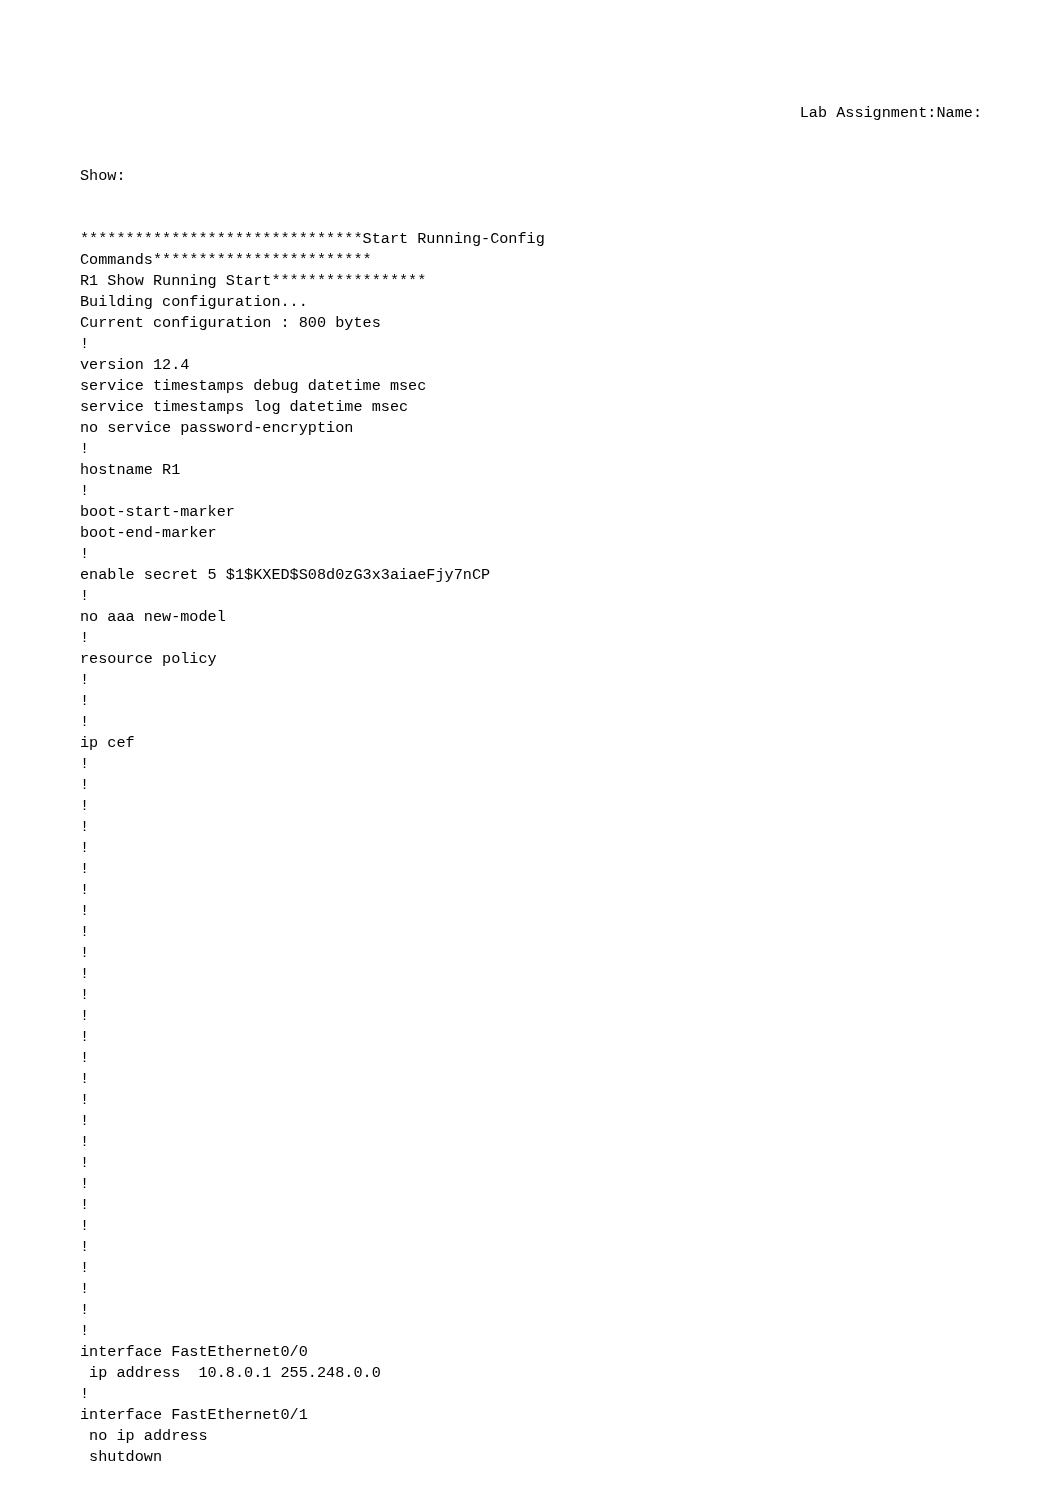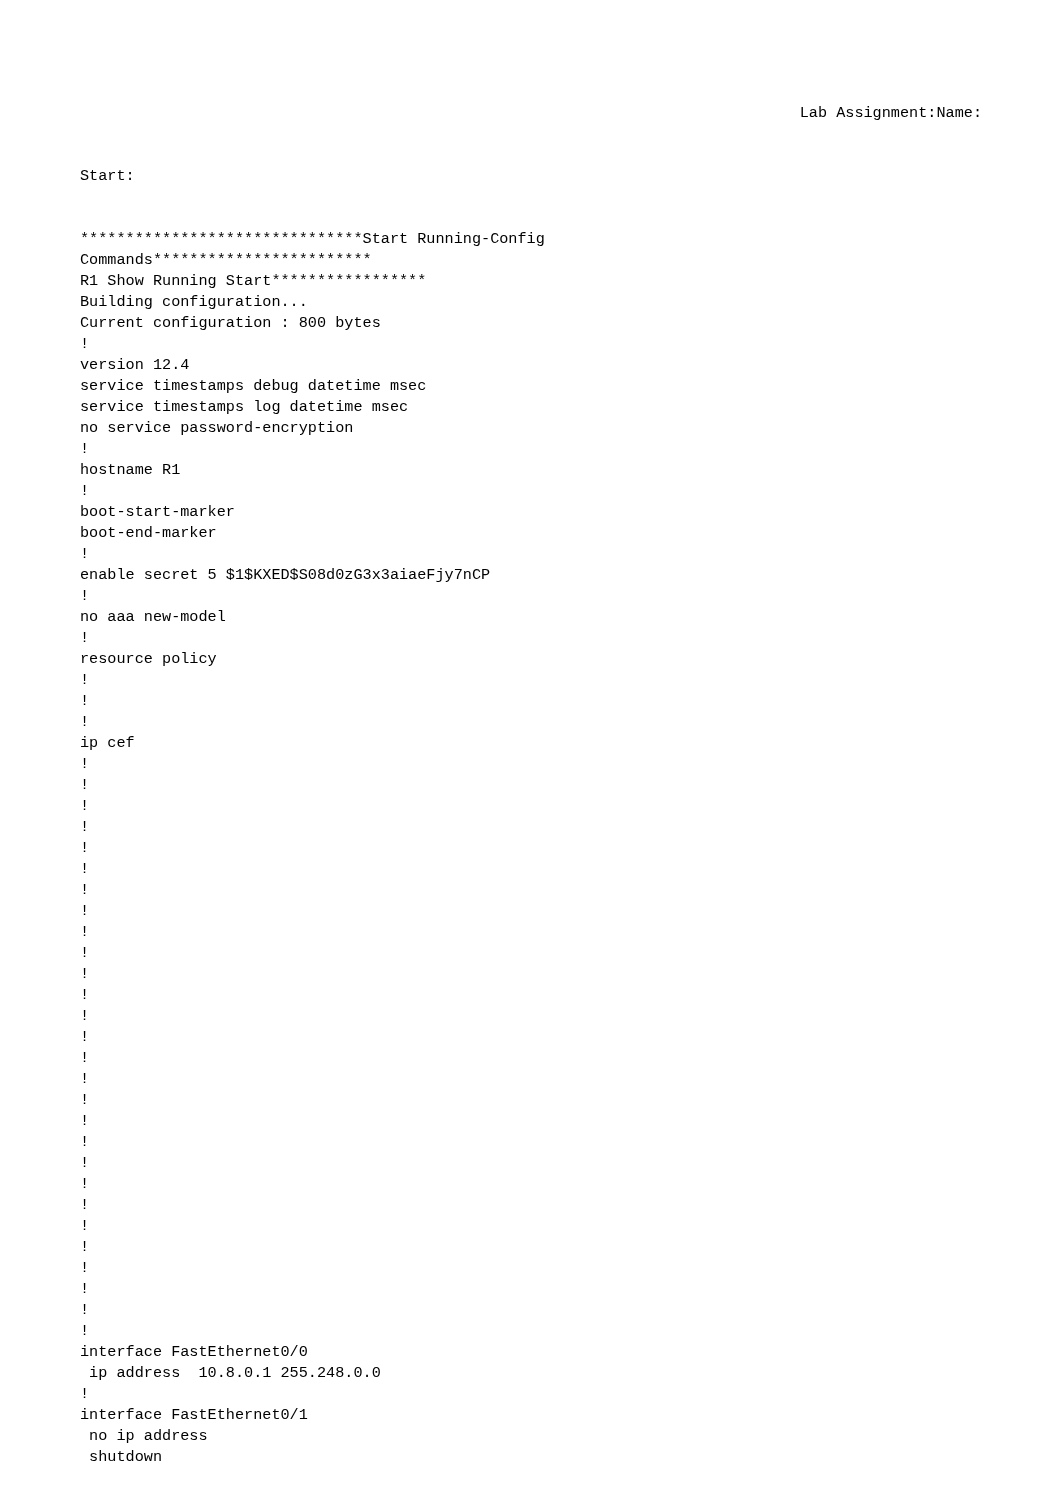--- a/index.html
+++ b/index.html
@@ -30,21 +30,21 @@
   .header-name {
     display: inline-block;
   }
 </style>
 </head>
 <body>
 
 <div class="page">
 <span class="header-line"><span class="header-assignment">Lab Assignment:</span><span class="header-name">Name:</span></span>
 <span></span>
-<span>Start:</span>
+<span>Show:</span>
 <span></span>
 <div id="config-block">
 *******************************Start Running-Config
 Commands************************
 R1 Show Running Start*****************
 Building configuration...
 Current configuration : 800 bytes
 !
 version 12.4
 service timestamps debug datetime msec

